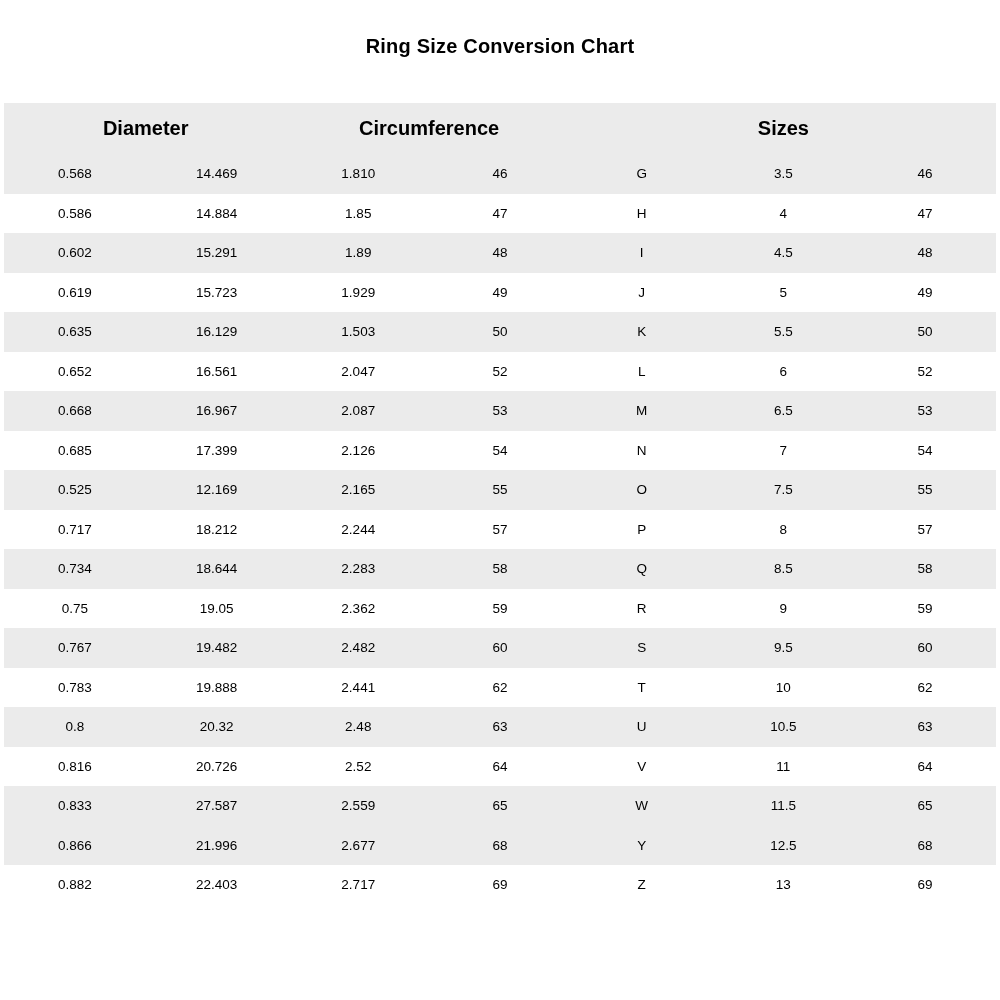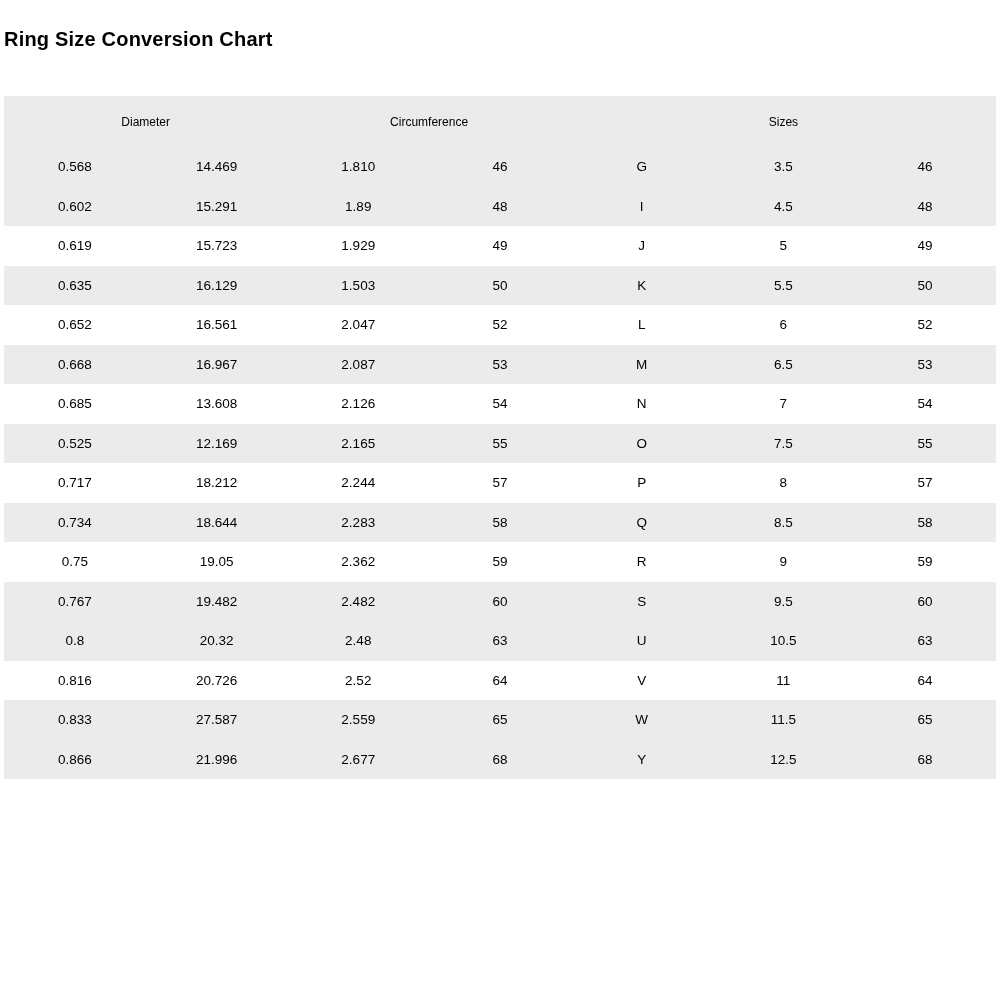--- a/index.html
+++ b/index.html
@@ -6,40 +6,41 @@
   * { box-sizing: border-box; }
   html, body {
     margin: 0; padding: 0;
     width: 1000px; height: 1000px;
     background: var(--bg);
     color: var(--ink);
     font-family: "Liberation Sans", sans-serif;
   }
   .page { width: 1000px; height: 1000px; overflow: hidden; }
   .title {
-    margin: 4px;
+    margin: 11px;
     padding-top: 24px;
+    text-align: center;
     font-size: 20px;
     font-weight: bold;
     letter-spacing: 0.2px;
   }
   table.ring-table {
     width: 992px;
     margin: 45px auto 0 auto;
     border-collapse: collapse;
     table-layout: fixed;
   }
   .ring-table th, .ring-table td {
     padding: 0 6px;
     text-align: center;
     vertical-align: middle;
     overflow: hidden;
   }
   tr.group-row { background: var(--stripe); height: 51px; }
-  tr.group-row th { font-size: 12px; font-weight: normal; }
+  tr.group-row th { font-size: 20px; font-weight: bold; }
   tr.sub-row { background: var(--bg); height: 51px; }
   tr.sub-row th { font-size: 14px; font-weight: normal; line-height: 1.3; }
   tbody tr { height: 39.5px; padding-left: 41px; }
   tbody tr.odd  { background: var(--stripe); }
   tbody tr.even { background: var(--bg); }
   tbody td { font-size: 13.5px; }
 </style>
 </head>
 <body>
 
@@ -57,20 +58,29 @@
     <tbody id="table-body">
         <tr class="odd">
           <td>0.568</td>
           <td>14.469</td>
           <td>1.810</td>
           <td>46</td>
           <td>G</td>
           <td>3.5</td>
           <td>46</td>
         </tr>
+        <tr class="even">
+          <td>0.586</td>
+          <td>14.884</td>
+          <td>1.85</td>
+          <td>47</td>
+          <td>H</td>
+          <td>4</td>
+          <td>47</td>
+        </tr>
         <tr class="odd">
           <td>0.602</td>
           <td>15.291</td>
           <td>1.89</td>
           <td>48</td>
           <td>I</td>
           <td>4.5</td>
           <td>48</td>
         </tr>
         <tr class="even">
@@ -104,21 +114,21 @@
           <td>0.668</td>
           <td>16.967</td>
           <td>2.087</td>
           <td>53</td>
           <td>M</td>
           <td>6.5</td>
           <td>53</td>
         </tr>
         <tr class="even">
           <td>0.685</td>
-          <td>13.608</td>
+          <td>17.399</td>
           <td>2.126</td>
           <td>54</td>
           <td>N</td>
           <td>7</td>
           <td>54</td>
         </tr>
         <tr class="odd">
           <td>0.525</td>
           <td>12.169</td>
           <td>2.165</td>
@@ -156,20 +166,29 @@
         </tr>
         <tr class="odd">
           <td>0.767</td>
           <td>19.482</td>
           <td>2.482</td>
           <td>60</td>
           <td>S</td>
           <td>9.5</td>
           <td>60</td>
         </tr>
+        <tr class="even">
+          <td>0.783</td>
+          <td>19.888</td>
+          <td>2.441</td>
+          <td>62</td>
+          <td>T</td>
+          <td>10</td>
+          <td>62</td>
+        </tr>
         <tr class="odd">
           <td>0.8</td>
           <td>20.32</td>
           <td>2.48</td>
           <td>63</td>
           <td>U</td>
           <td>10.5</td>
           <td>63</td>
         </tr>
         <tr class="even">
@@ -192,15 +211,24 @@
         </tr>
         <tr class="odd">
           <td>0.866</td>
           <td>21.996</td>
           <td>2.677</td>
           <td>68</td>
           <td>Y</td>
           <td>12.5</td>
           <td>68</td>
         </tr>
+        <tr class="even">
+          <td>0.882</td>
+          <td>22.403</td>
+          <td>2.717</td>
+          <td>69</td>
+          <td>Z</td>
+          <td>13</td>
+          <td>69</td>
+        </tr>
       </tbody>
   </table>
 </div>
 
 </body></html>

